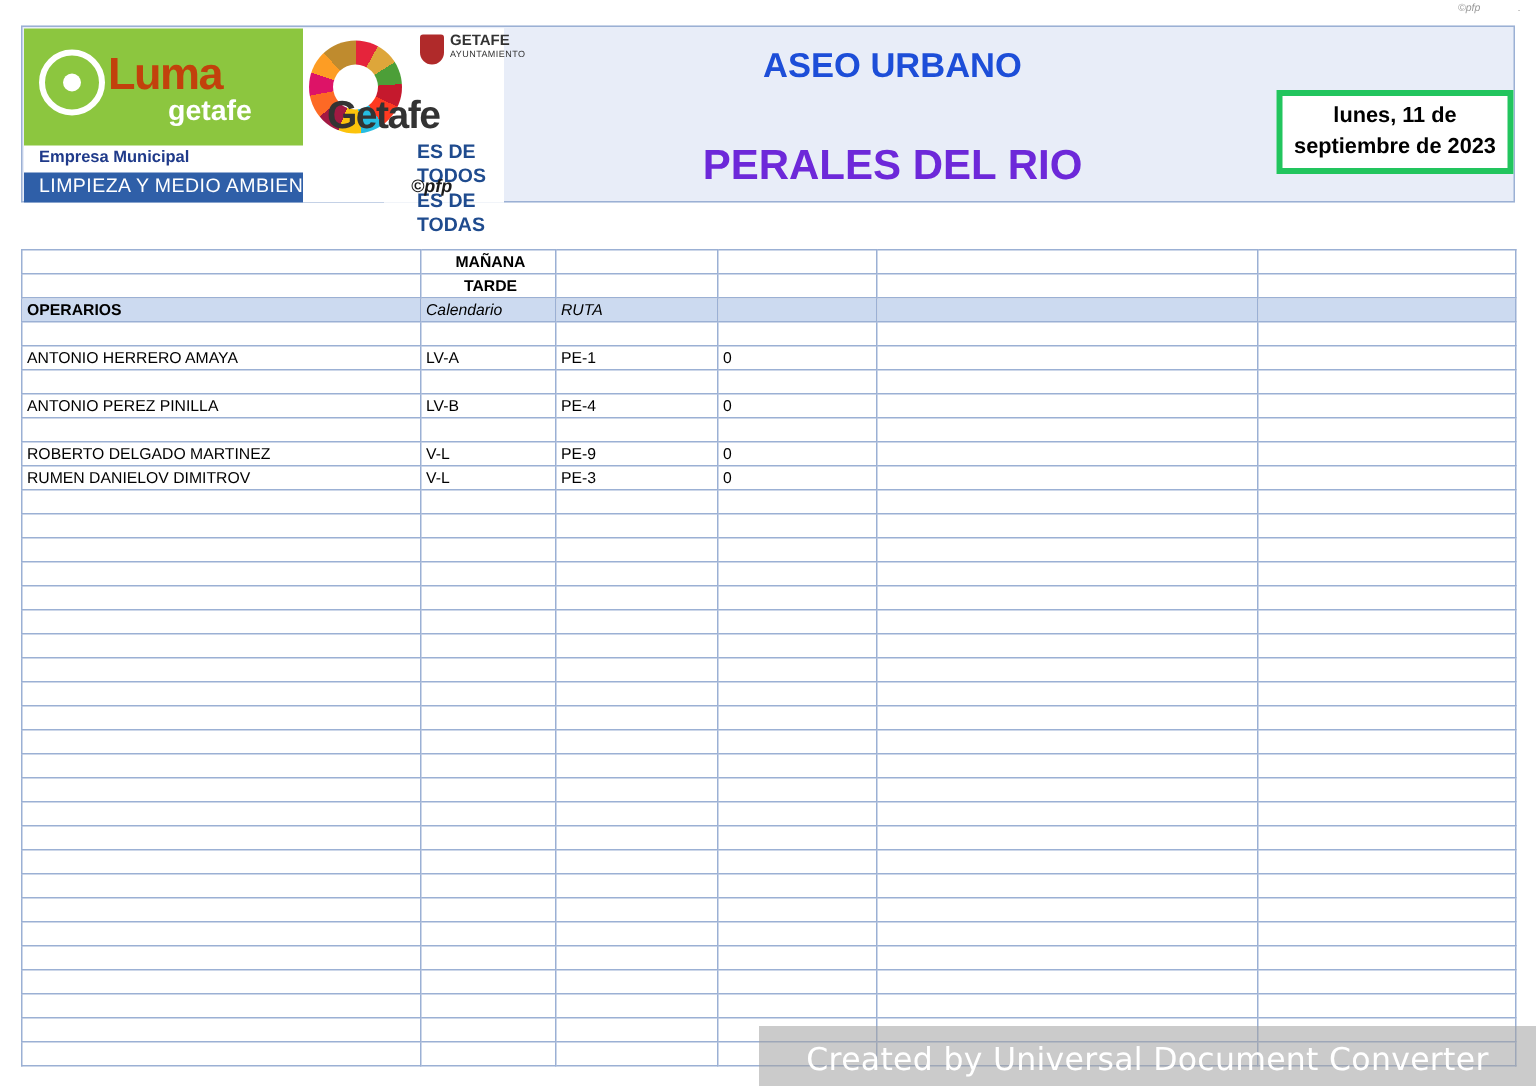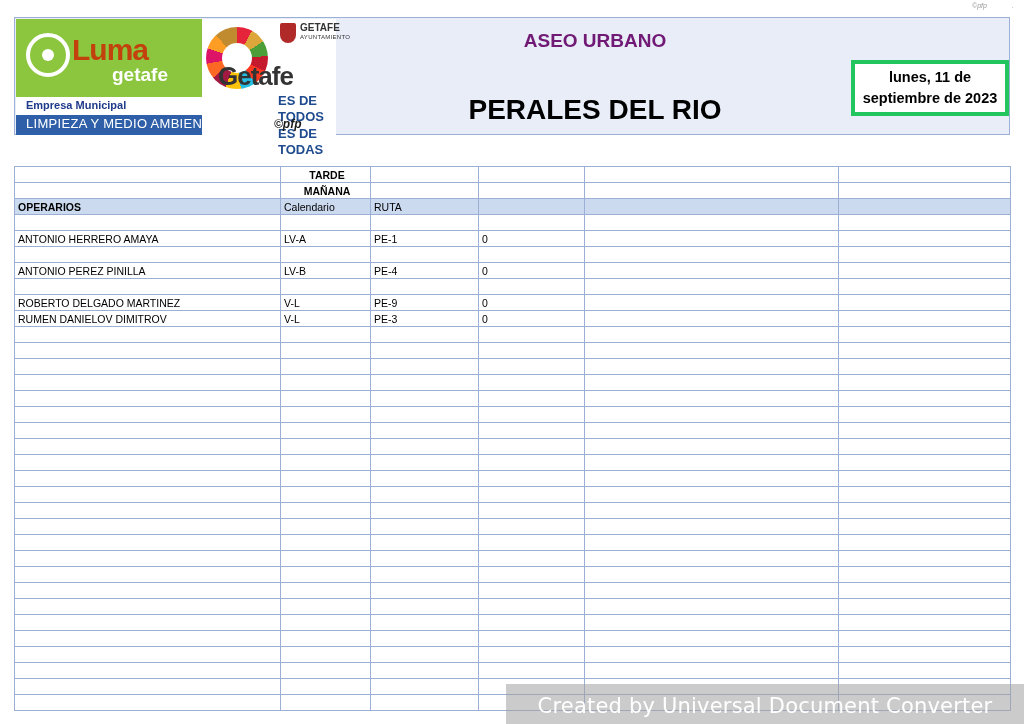--- a/index.html
+++ b/index.html
@@ -222,33 +222,33 @@
     color: #1a1a1a;
   }
 
   
   .title-main {
     position: absolute;
     left: 330px;
     top: 12px;
     width: 500px;
     text-align: center;
-    font-size: 19px;
-    font-weight: bold;
-    color: #701a75;
+    font-size: 23px;
+    font-weight: bold;
+    color: #1d4ed8;
   }
   .title-sub {
     position: absolute;
     left: 330px;
     top: 76px;
     width: 500px;
     text-align: center;
     font-size: 28px;
     font-weight: bold;
-    color: #000000;
+    color: #6d28d9;
   }
 
   
   .fecha-label {
     position: absolute;
     left: 836px;
     top: 25px;
     width: 158px;
     text-align: center;
     font-size: 19px;
@@ -313,20 +313,21 @@
     height: 18px;
   }
   td.sub-label {
     text-align: center;
     font-size: 8.5px;
     font-weight: bold;
     height: 16px;
   }
   td.op-col {
     font-size: 10.5px;
+    font-style: italic;
   }
   td.plain {
     background: #ffffff;
   }
 
   
   .bottom-watermark {
     position: absolute;
     left: 506px;
     top: 684px;
@@ -395,29 +396,29 @@
       <col class="c0">
         <col class="c1">
         <col class="c2">
         <col class="c3">
         <col class="c4">
         <col class="c5">
     </colgroup>
     <tbody>
       <tr>
         <td class="plain"></td>
-        <td class="sub-label plain">TARDE</td>
+        <td class="sub-label plain">MAÑANA</td>
         <td class="plain"></td>
         <td class="plain"></td>
         <td class="plain"></td>
         <td class="plain"></td>
       </tr>
       <tr>
         <td class="plain"></td>
-        <td class="sub-label plain">MAÑANA</td>
+        <td class="sub-label plain">TARDE</td>
         <td class="plain"></td>
         <td class="plain"></td>
         <td class="plain"></td>
         <td class="plain"></td>
       </tr>
       <tr class="band">
         <td class="head-title">OPERARIOS</td>
         <td class="op-col">Calendario</td>
         <td class="op-col">RUTA</td>
         <td></td>

